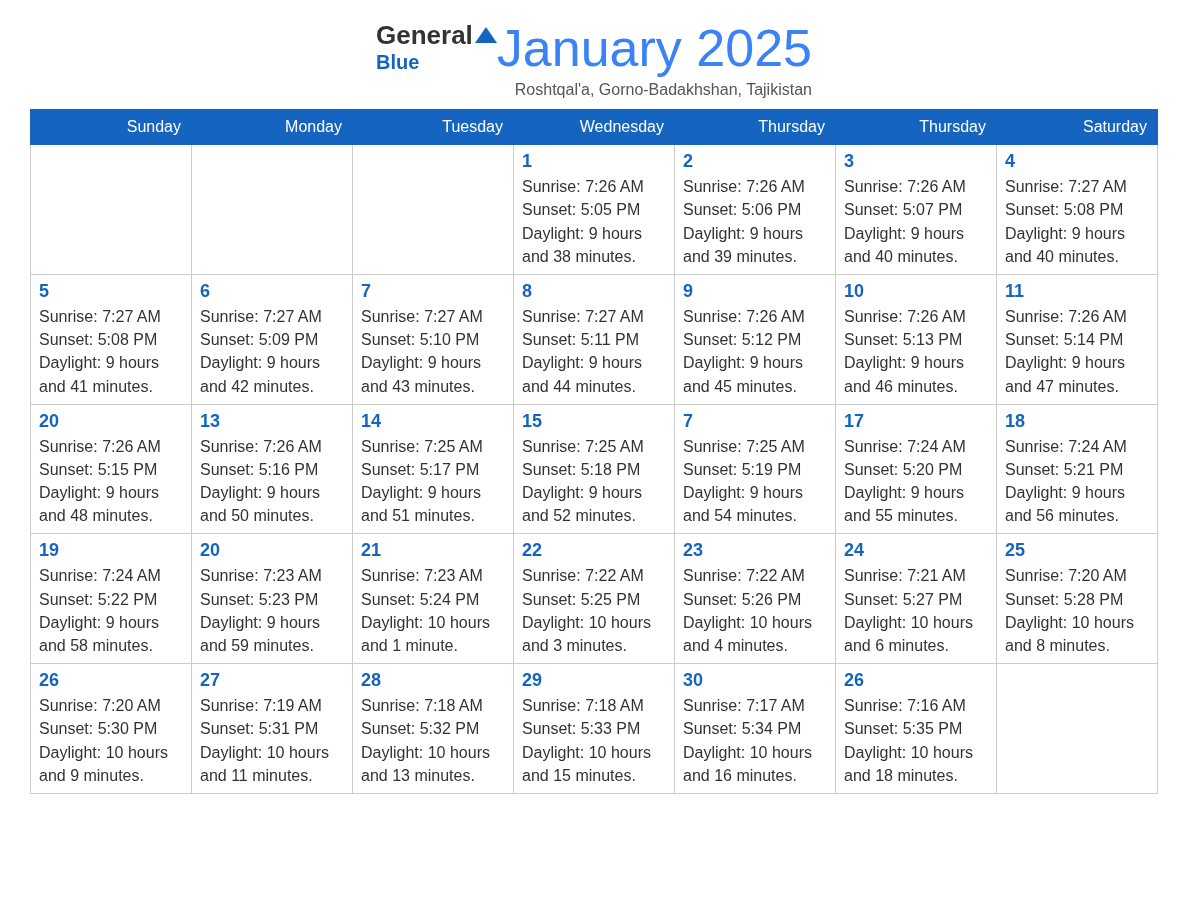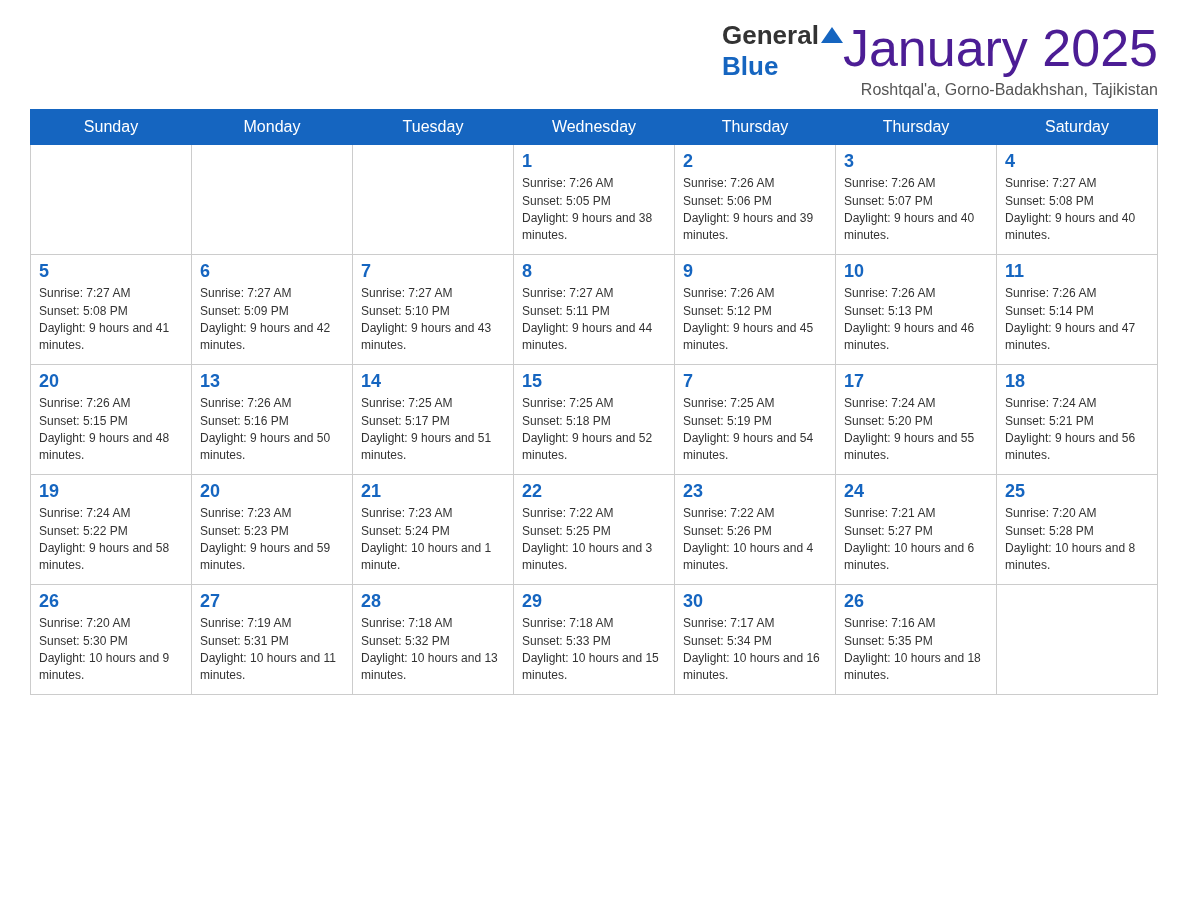--- a/index.html
+++ b/index.html
@@ -6,78 +6,78 @@
     body {
       font-family: Arial, Helvetica, sans-serif;
       background: #fff;
       color: #333;
       width: 1188px;
       min-height: 918px;
       padding: 20px 30px;
     }
     .header-area {
       display: flex;
-      justify-content: flex-end;
+      justify-content: center;
       align-items: flex-start;
       margin-bottom: 10px;
     }
     .logo-text-general {
       font-size: 26px;
       font-weight: bold;
       color: #333;
     }
     .logo-text-blue {
-      font-size: 26px;
+      font-size: 20px;
       font-weight: bold;
       color: #1565c0;
     }
     .title-area {
       text-align: right;
     }
     .month-year {
       font-size: 52px;
       font-weight: normal;
-      color: #4c1d95;
+      color: #3b82f6;
       line-height: 1.1;
     }
     .location {
       font-size: 16px;
       color: #555;
       margin-top: 4px;
     }
     .calendar {
       width: 100%;
       border-collapse: collapse;
       margin-top: 10px;
     }
     .calendar th {
       background-color: #1565c0;
       color: #fff;
-      text-align: center;
+      text-align: right;
       padding: 8px 10px;
       font-size: 16px;
       font-weight: normal;
       border: 1px solid #1565c0;
     }
     .calendar td {
       border: 1px solid #ccc;
       vertical-align: top;
       padding: 6px 8px;
       width: calc(100% / 7);
       height: 110px;
     }
     .day-number {
       font-size: 18px;
       color: #1565c0;
       font-weight: bold;
       display: block;
       margin-bottom: 3px;
     }
     .day-info {
-      font-size: 12px;
+      font-size: 16px;
       color: #333;
       line-height: 1.45;
     }
     .empty-cell {
       background: #fff;
     }
     .logo-wrapper {
       display: flex;
       flex-direction: column;
       align-items: flex-start;

